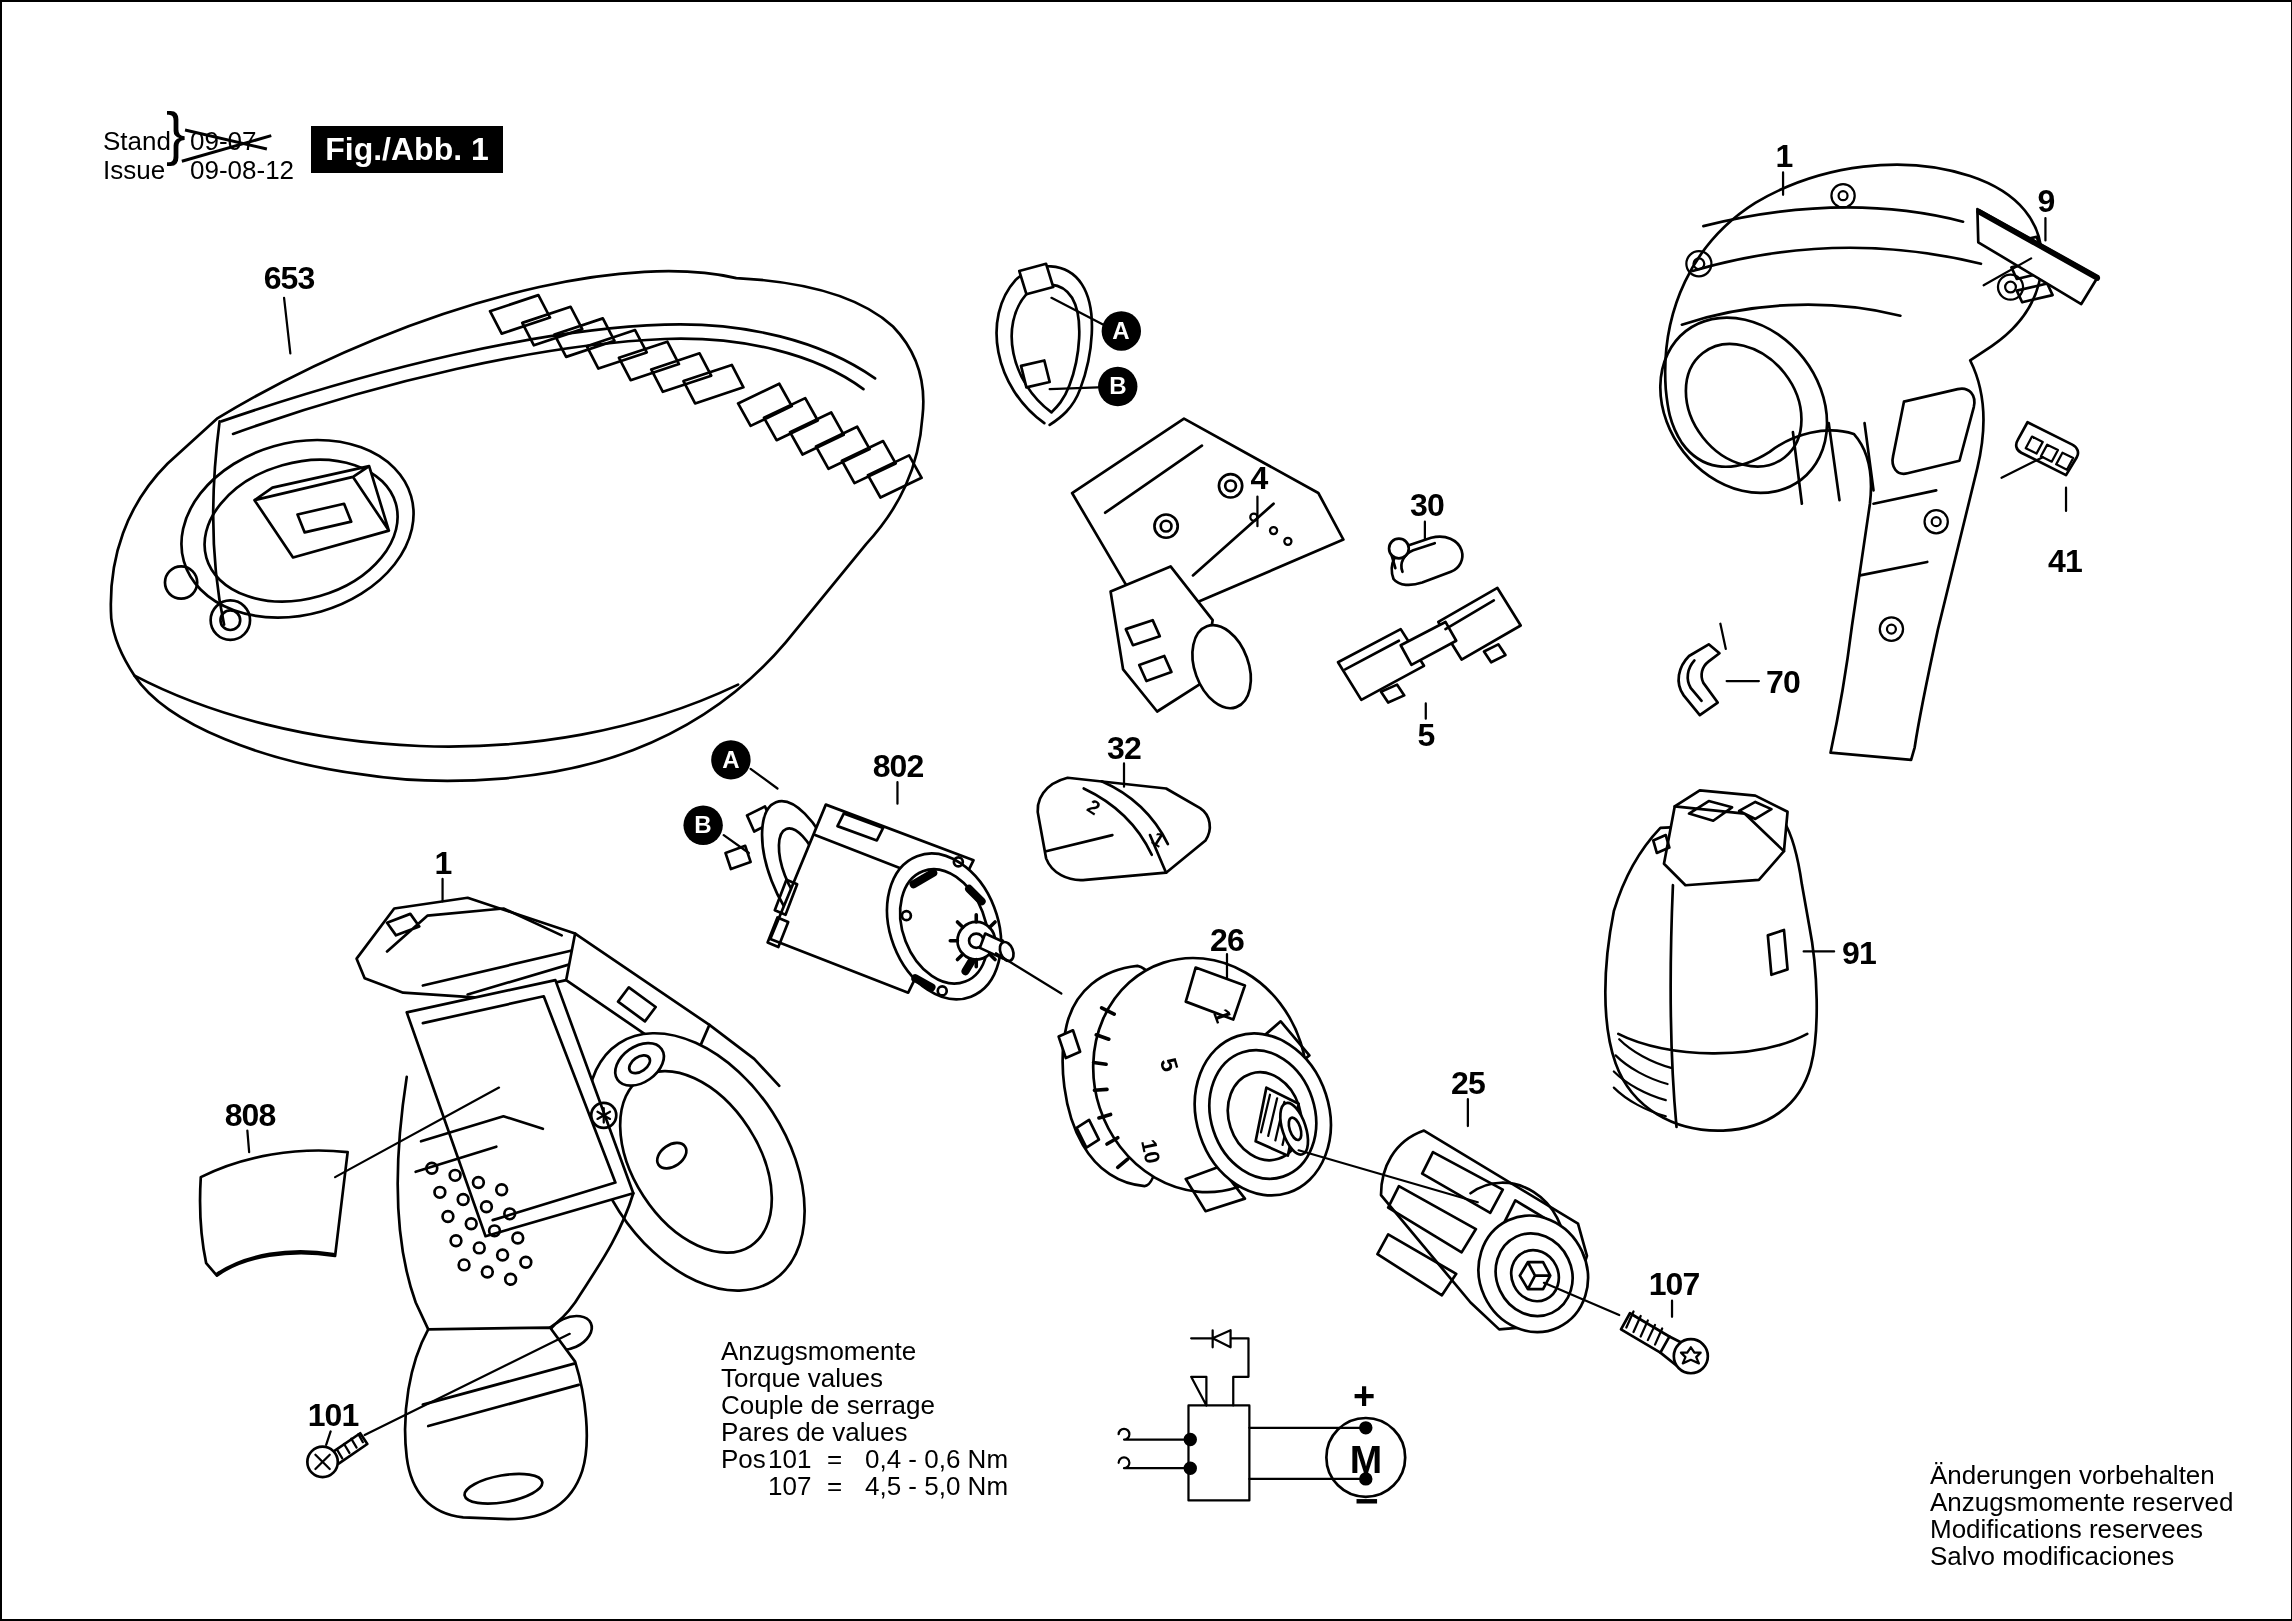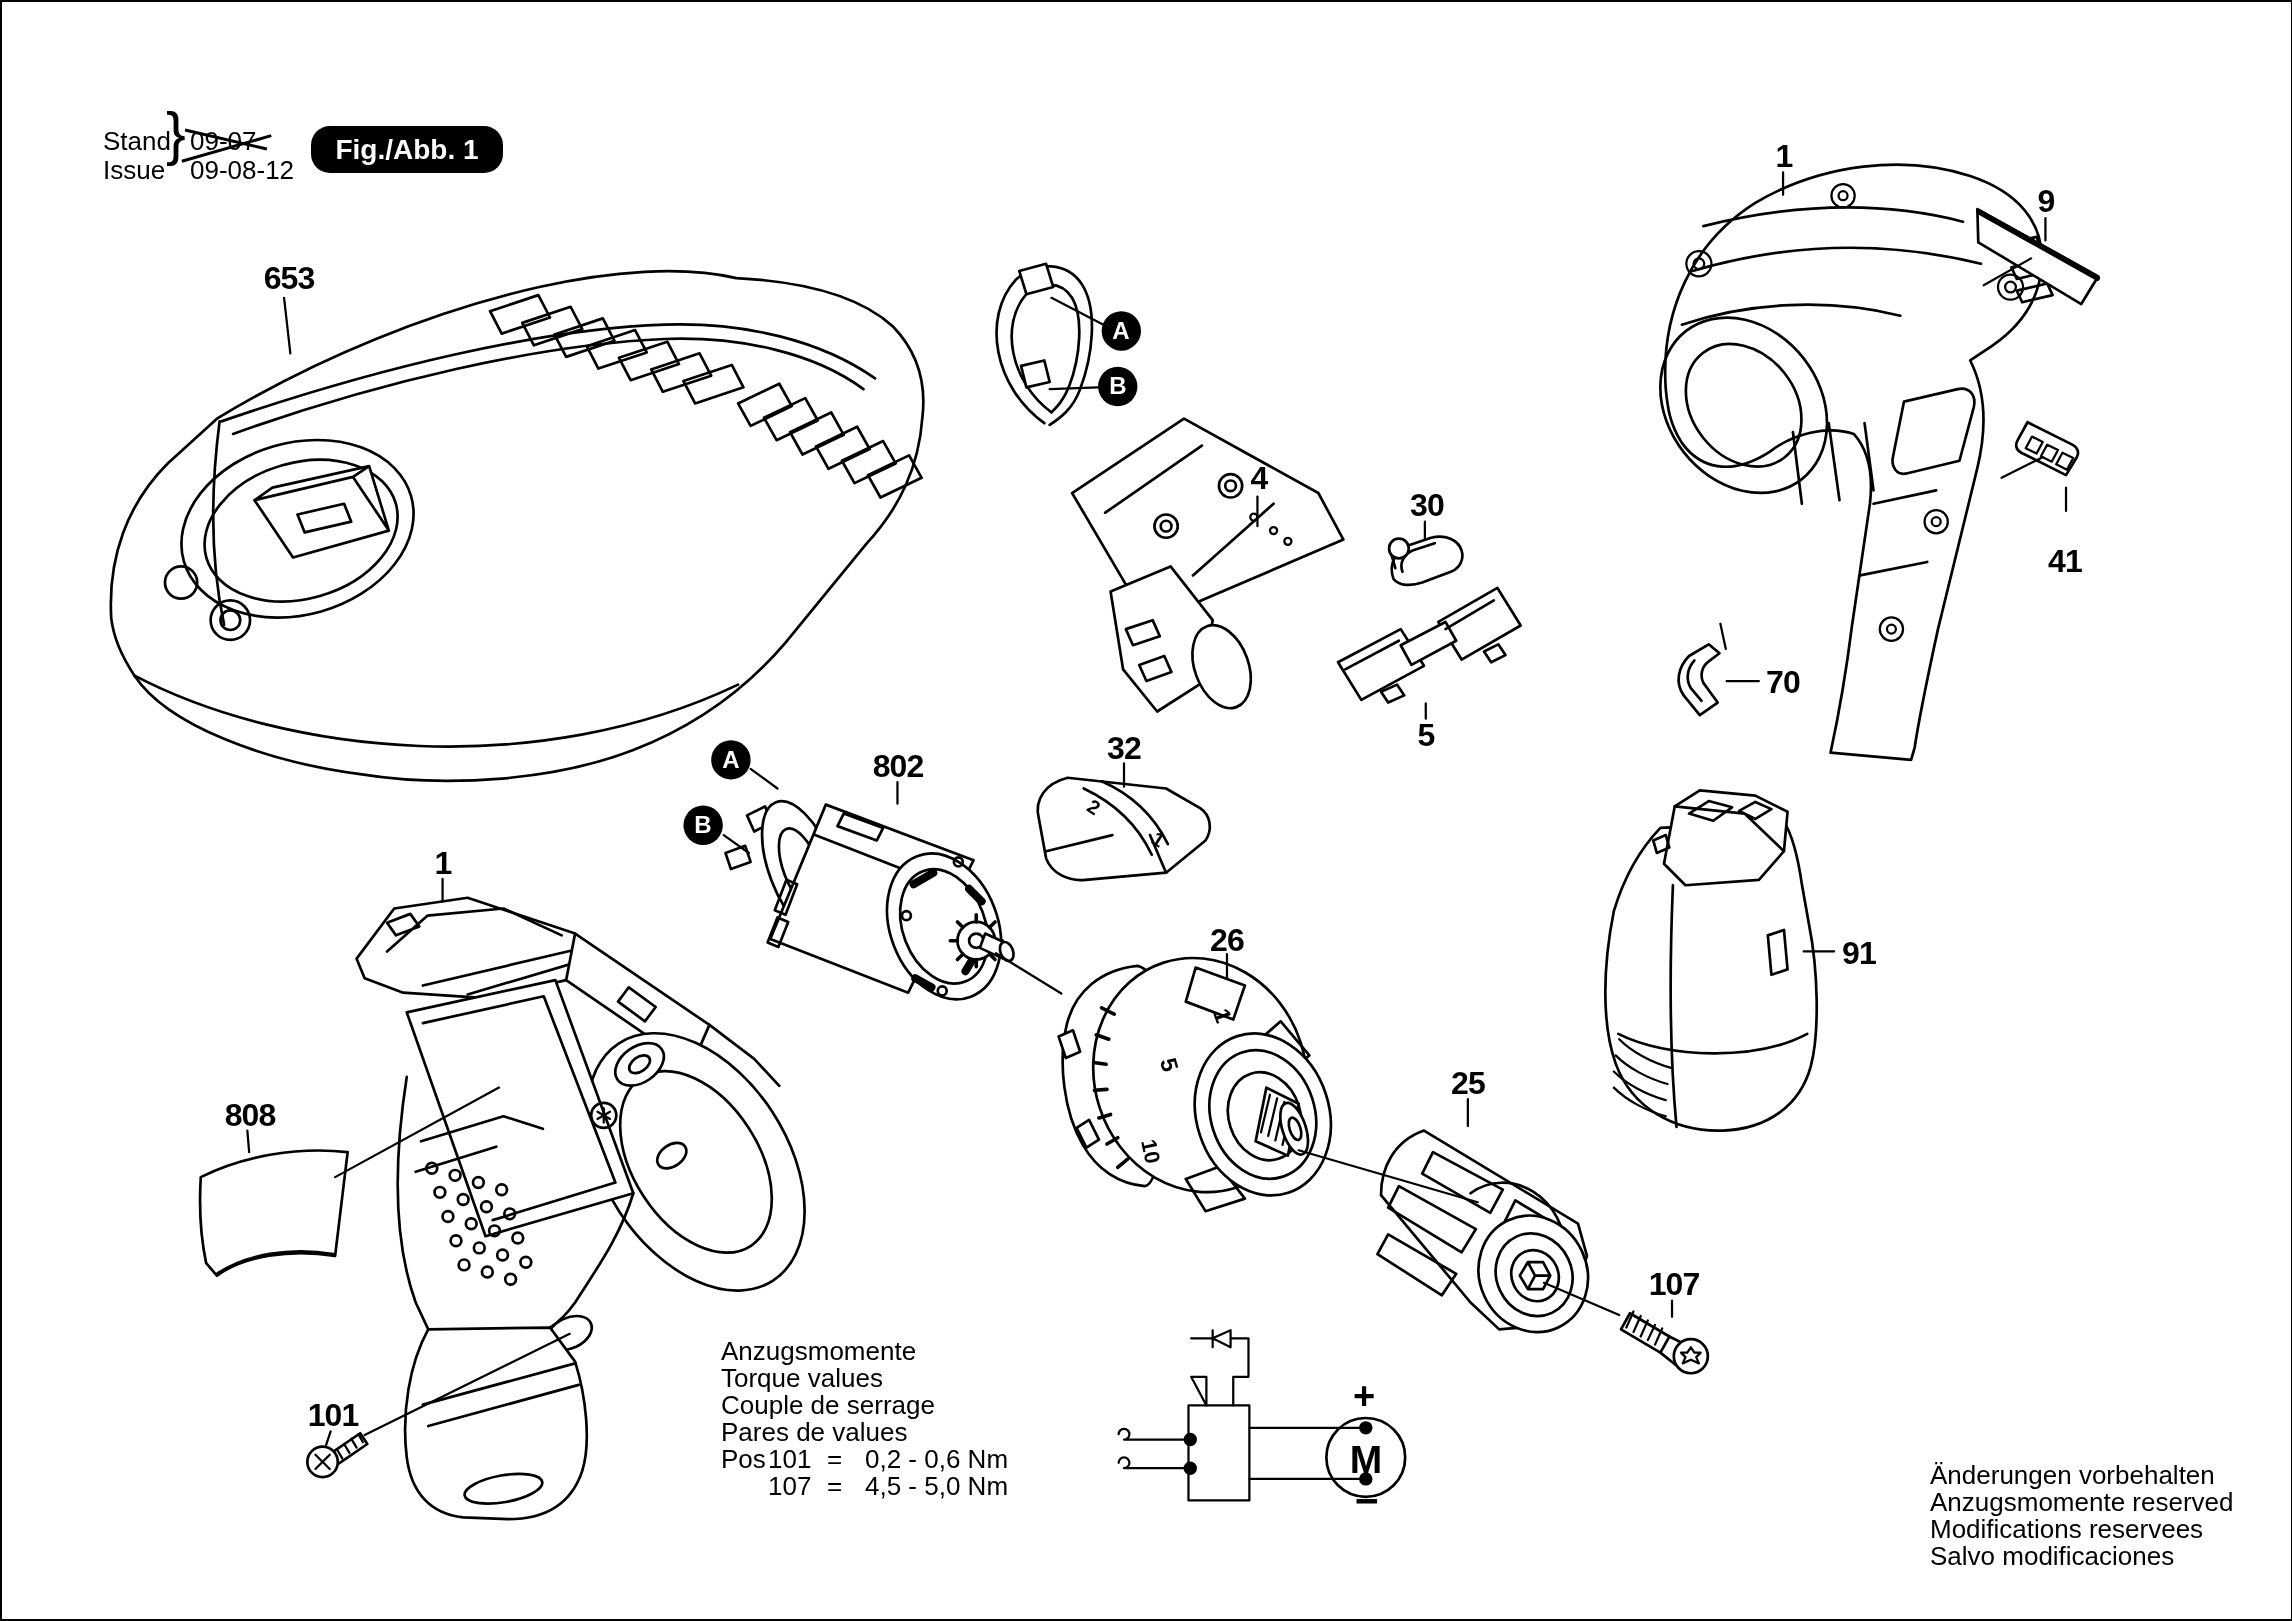--- a/index.html
+++ b/index.html
@@ -12,22 +12,22 @@
   .plabel{
     position:absolute;transform:translate(-50%,-50%);
     font-weight:bold;font-size:32px;letter-spacing:-0.9px;white-space:nowrap;
   }
   .ab{
     position:absolute;transform:translate(-50%,-50%);
     color:#fff;font-weight:bold;font-size:24px;
   }
   .figbox{
     position:absolute;left:309px;top:124px;width:192px;height:47px;
-    background:#000;color:#fff;font-weight:bold;font-size:28px;
-    display:flex;align-items:center;justify-content:center;white-space:nowrap;border-radius:19px;
+    background:#000;color:#fff;font-weight:bold;font-size:32px;
+    display:flex;align-items:center;justify-content:center;white-space:nowrap;
   }
   .standblock{position:absolute;left:101px;top:125px;font-size:26px;line-height:29px;width:206px}
   .standblock .col-l{position:absolute;left:0;top:0}
   .standblock .col-l div{height:29px}
   .standblock .brace{position:absolute;left:63px;top:-7.2px;font-size:59px;font-weight:400}
   .standblock .col-v{position:absolute;left:87px;top:0}
   .standblock .col-v div{height:29px;position:relative}
   .strike{position:absolute;background:#000;height:2.7px}
   .s1{left:77px;top:19.7px;width:93px;transform:rotate(-16deg)}
   .s2{left:81px;top:10.7px;width:84px;transform:rotate(13deg)}
@@ -295,21 +295,21 @@
 
   <div class="torque">
     <div>Anzugsmomente</div>
     <div>Torque values</div>
     <div>Couple de serrage</div>
     <div>Pares de values</div>
     <div class="trow">
       <span>Pos</span>
       <span>101</span>
       <span>=</span>
-      <span>0,2 - 0,6 Nm</span>
+      <span>0,4 - 0,6 Nm</span>
     </div>
     <div class="trow">
       <span></span>
       <span>107</span>
       <span>=</span>
       <span>4,5 - 5,0 Nm</span>
     </div>
   </div>
 
   <div class="circlbl" style="left:1364px;top:1458px;font-size:39px">M</div>

